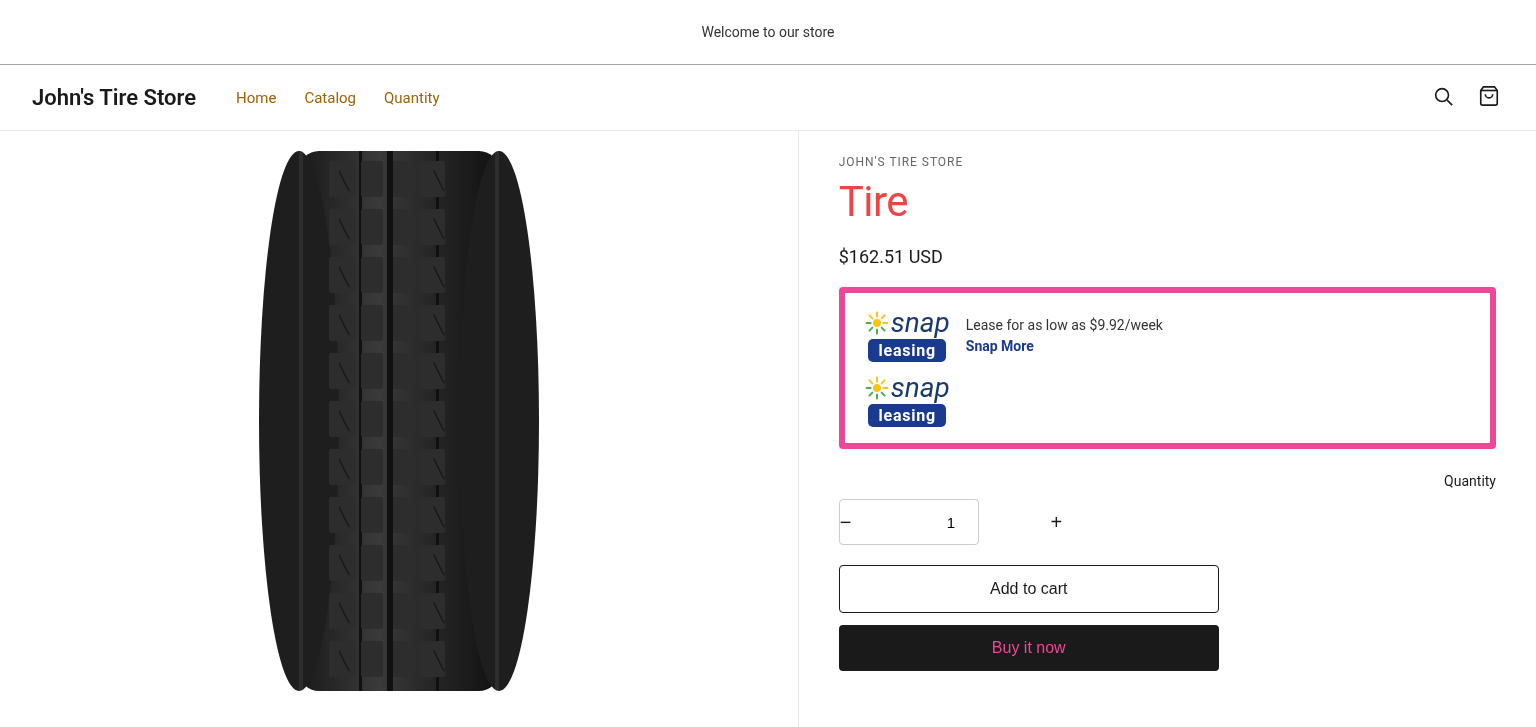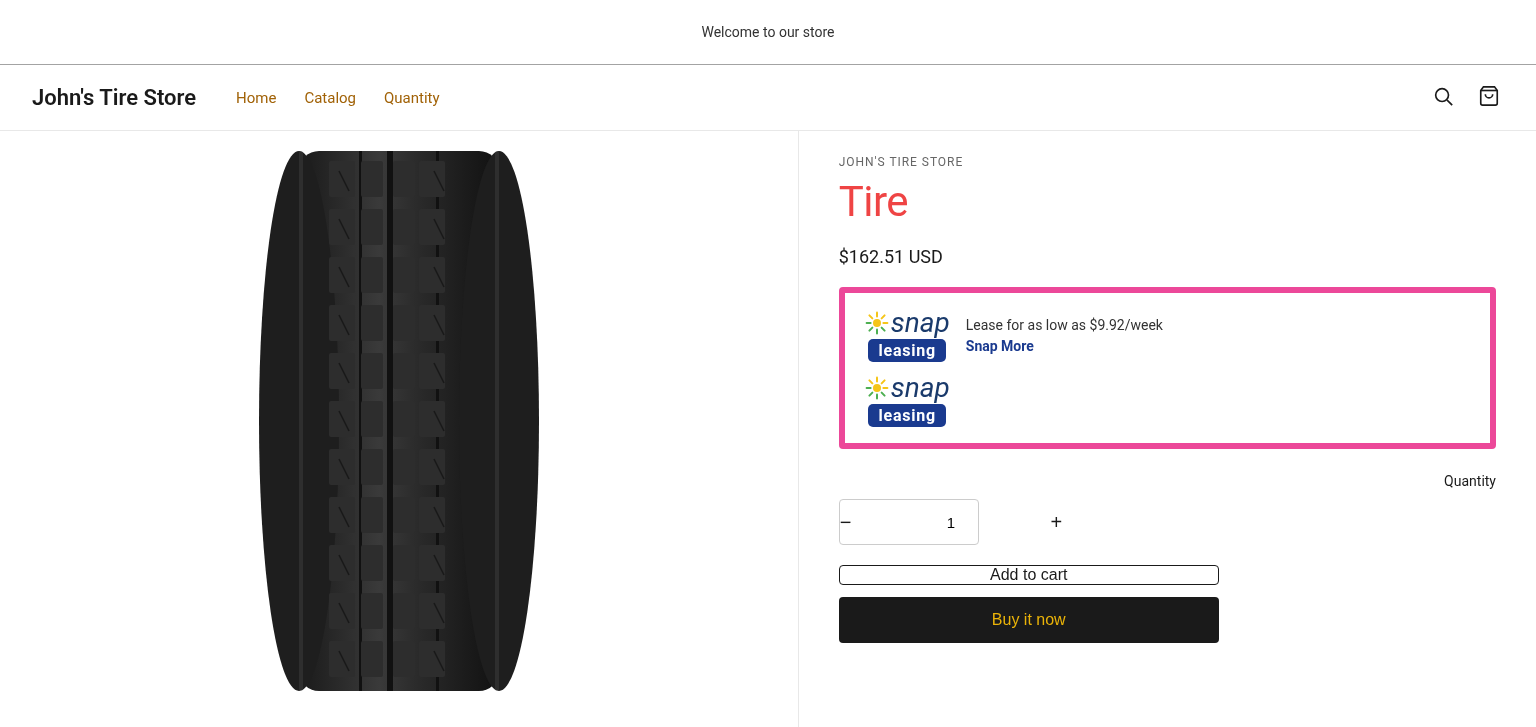--- a/index.html
+++ b/index.html
@@ -209,34 +209,35 @@
     }
     .qty-divider {
       width: 1px;
       height: 24px;
       background: #ccc;
     }
 
     
     .btn-add-cart {
       width: 380px;
+      padding: 14px;
       border: 1.5px solid #1a1a1a;
       background: #fff;
       color: #1a1a1a;
       font-size: 16px;
       cursor: pointer;
       margin-bottom: 12px;
       border-radius: 4px;
     }
     .btn-buy-now {
       width: 380px;
       padding: 14px;
       border: none;
       background: #1a1a1a;
-      color: #eab308;
+      color: #ec4899;
       font-size: 16px;
       cursor: pointer;
       border-radius: 4px;
     }
   </style>
 </head>
 <body>
 
 <div class="announcement-bar">
   <span>Welcome to our store</span>

